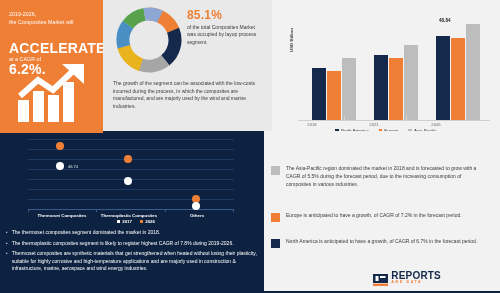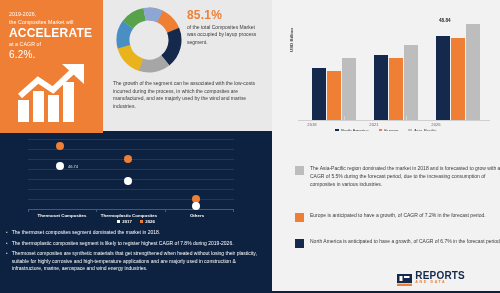--- a/index.html
+++ b/index.html
@@ -11,23 +11,23 @@
   }
   #root { position: relative; width: 500px; height: 293px; background: #f2f2f2; }
 
   
   .orange-panel {
     position: absolute; left: 0; top: 0; width: 103px; height: 131px;
     background: #ef7f35; color: #ffffff; padding: 10px 8px 0 9px;
   }
   .op-l1 { font-size: 5.2px; line-height: 8px; letter-spacing: .1px; }
   .op-l2 { font-size: 5.2px; line-height: 8px; letter-spacing: .1px; }
-  .op-accel { font-size: 12px; font-weight: bold; letter-spacing: .2px; line-height: 13px; margin-top: 1px; }
+  .op-accel { font-size: 14px; font-weight: bold; letter-spacing: .2px; line-height: 13px; margin-top: 16px; }
   .op-l3 { font-size: 5.2px; line-height: 8px; letter-spacing: .1px; }
-  .op-cagr { font-size: 10px; font-weight: normal; line-height: 13px; letter-spacing: .2px; }
+  .op-cagr { font-size: 14px; font-weight: bold; line-height: 13px; letter-spacing: .2px; }
   .op-graphic { position: absolute; left: 14px; top: 62px; width: 78px; height: 62px; }
 
   
   .mid-panel {
     position: absolute; left: 103px; top: 0; width: 169px; height: 131px;
     background: #e9e9e9;
   }
   .donut-wrap { position: absolute; left: 12px; top: 6px; width: 68px; height: 68px; }
   .pct-block { position: absolute; left: 84px; top: 8px; width: 78px; }
   .pct-num { color: #ef7f35; font-size: 12px; font-weight: bold; letter-spacing: .2px; }
@@ -96,21 +96,21 @@
   }
   .dl-item { display: flex; align-items: center; gap: 2px; font-size: 4.4px; color: #ffffff; font-weight: bold; }
   .dl-sw { width: 3.2px; height: 3.2px; display: inline-block; }
   .bullets { position: absolute; left: 6px; top: 98px; width: 258px; }
   .bullet { display: flex; gap: 4px; margin-bottom: 3px; }
   .bullet-mark { color: #b9c6d8; font-size: 5px; line-height: 7.6px; flex: 0 0 auto; }
   .bullet-txt { color: #ffffff; font-size: 5px; line-height: 7.6px; }
 
   
   .callouts {
-    position: absolute; left: 288px; top: 131px; width: 185px; height: 162px;
+    position: absolute; left: 264px; top: 131px; width: 185px; height: 162px;
     background: #f2f2f2;
   }
   .callout { position: absolute; display: flex; gap: 6px; width: 212px; left: 7px; }
   .co-sw { width: 9px; height: 9px; flex: 0 0 auto; margin-top: 1px; }
   .co-txt { color: #3b3b3b; font-size: 5px; line-height: 7.8px; }
   .brand {
     position: absolute; right: 8px; bottom: 8px;
     display: flex; align-items: center; gap: 3px;
   }
   .brand-mark { width: 15px; height: 12px; position: relative; }

